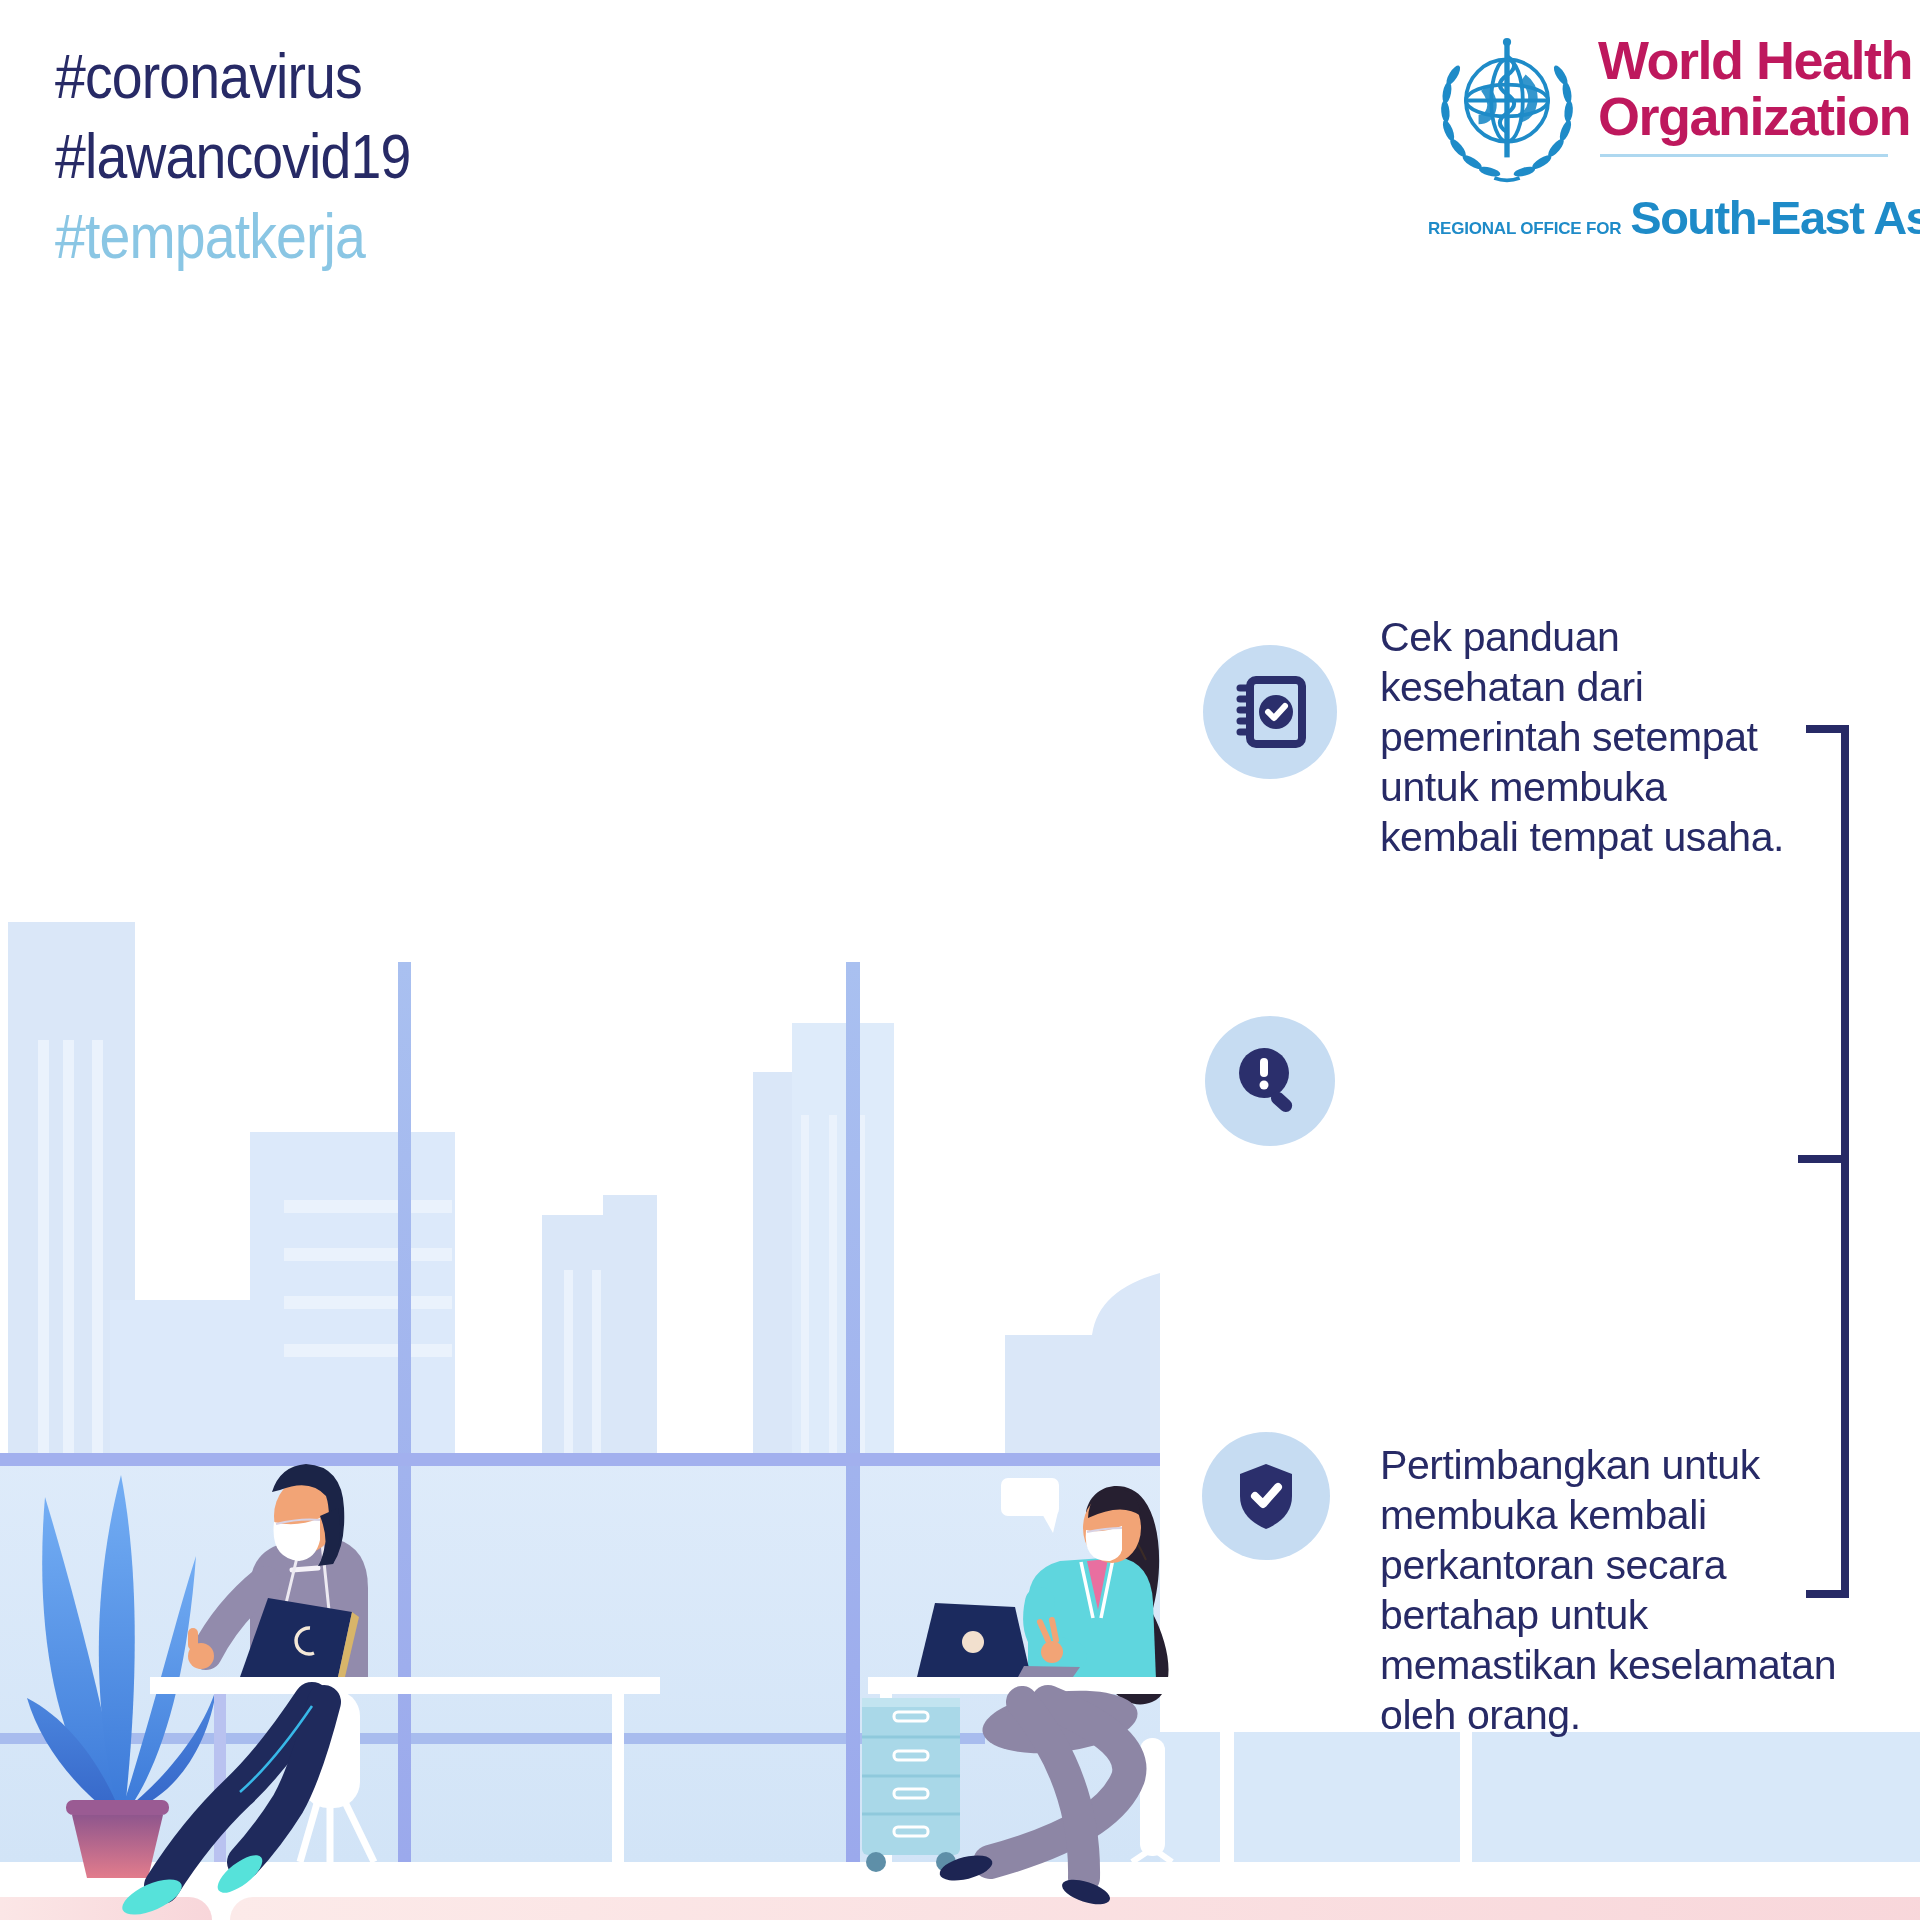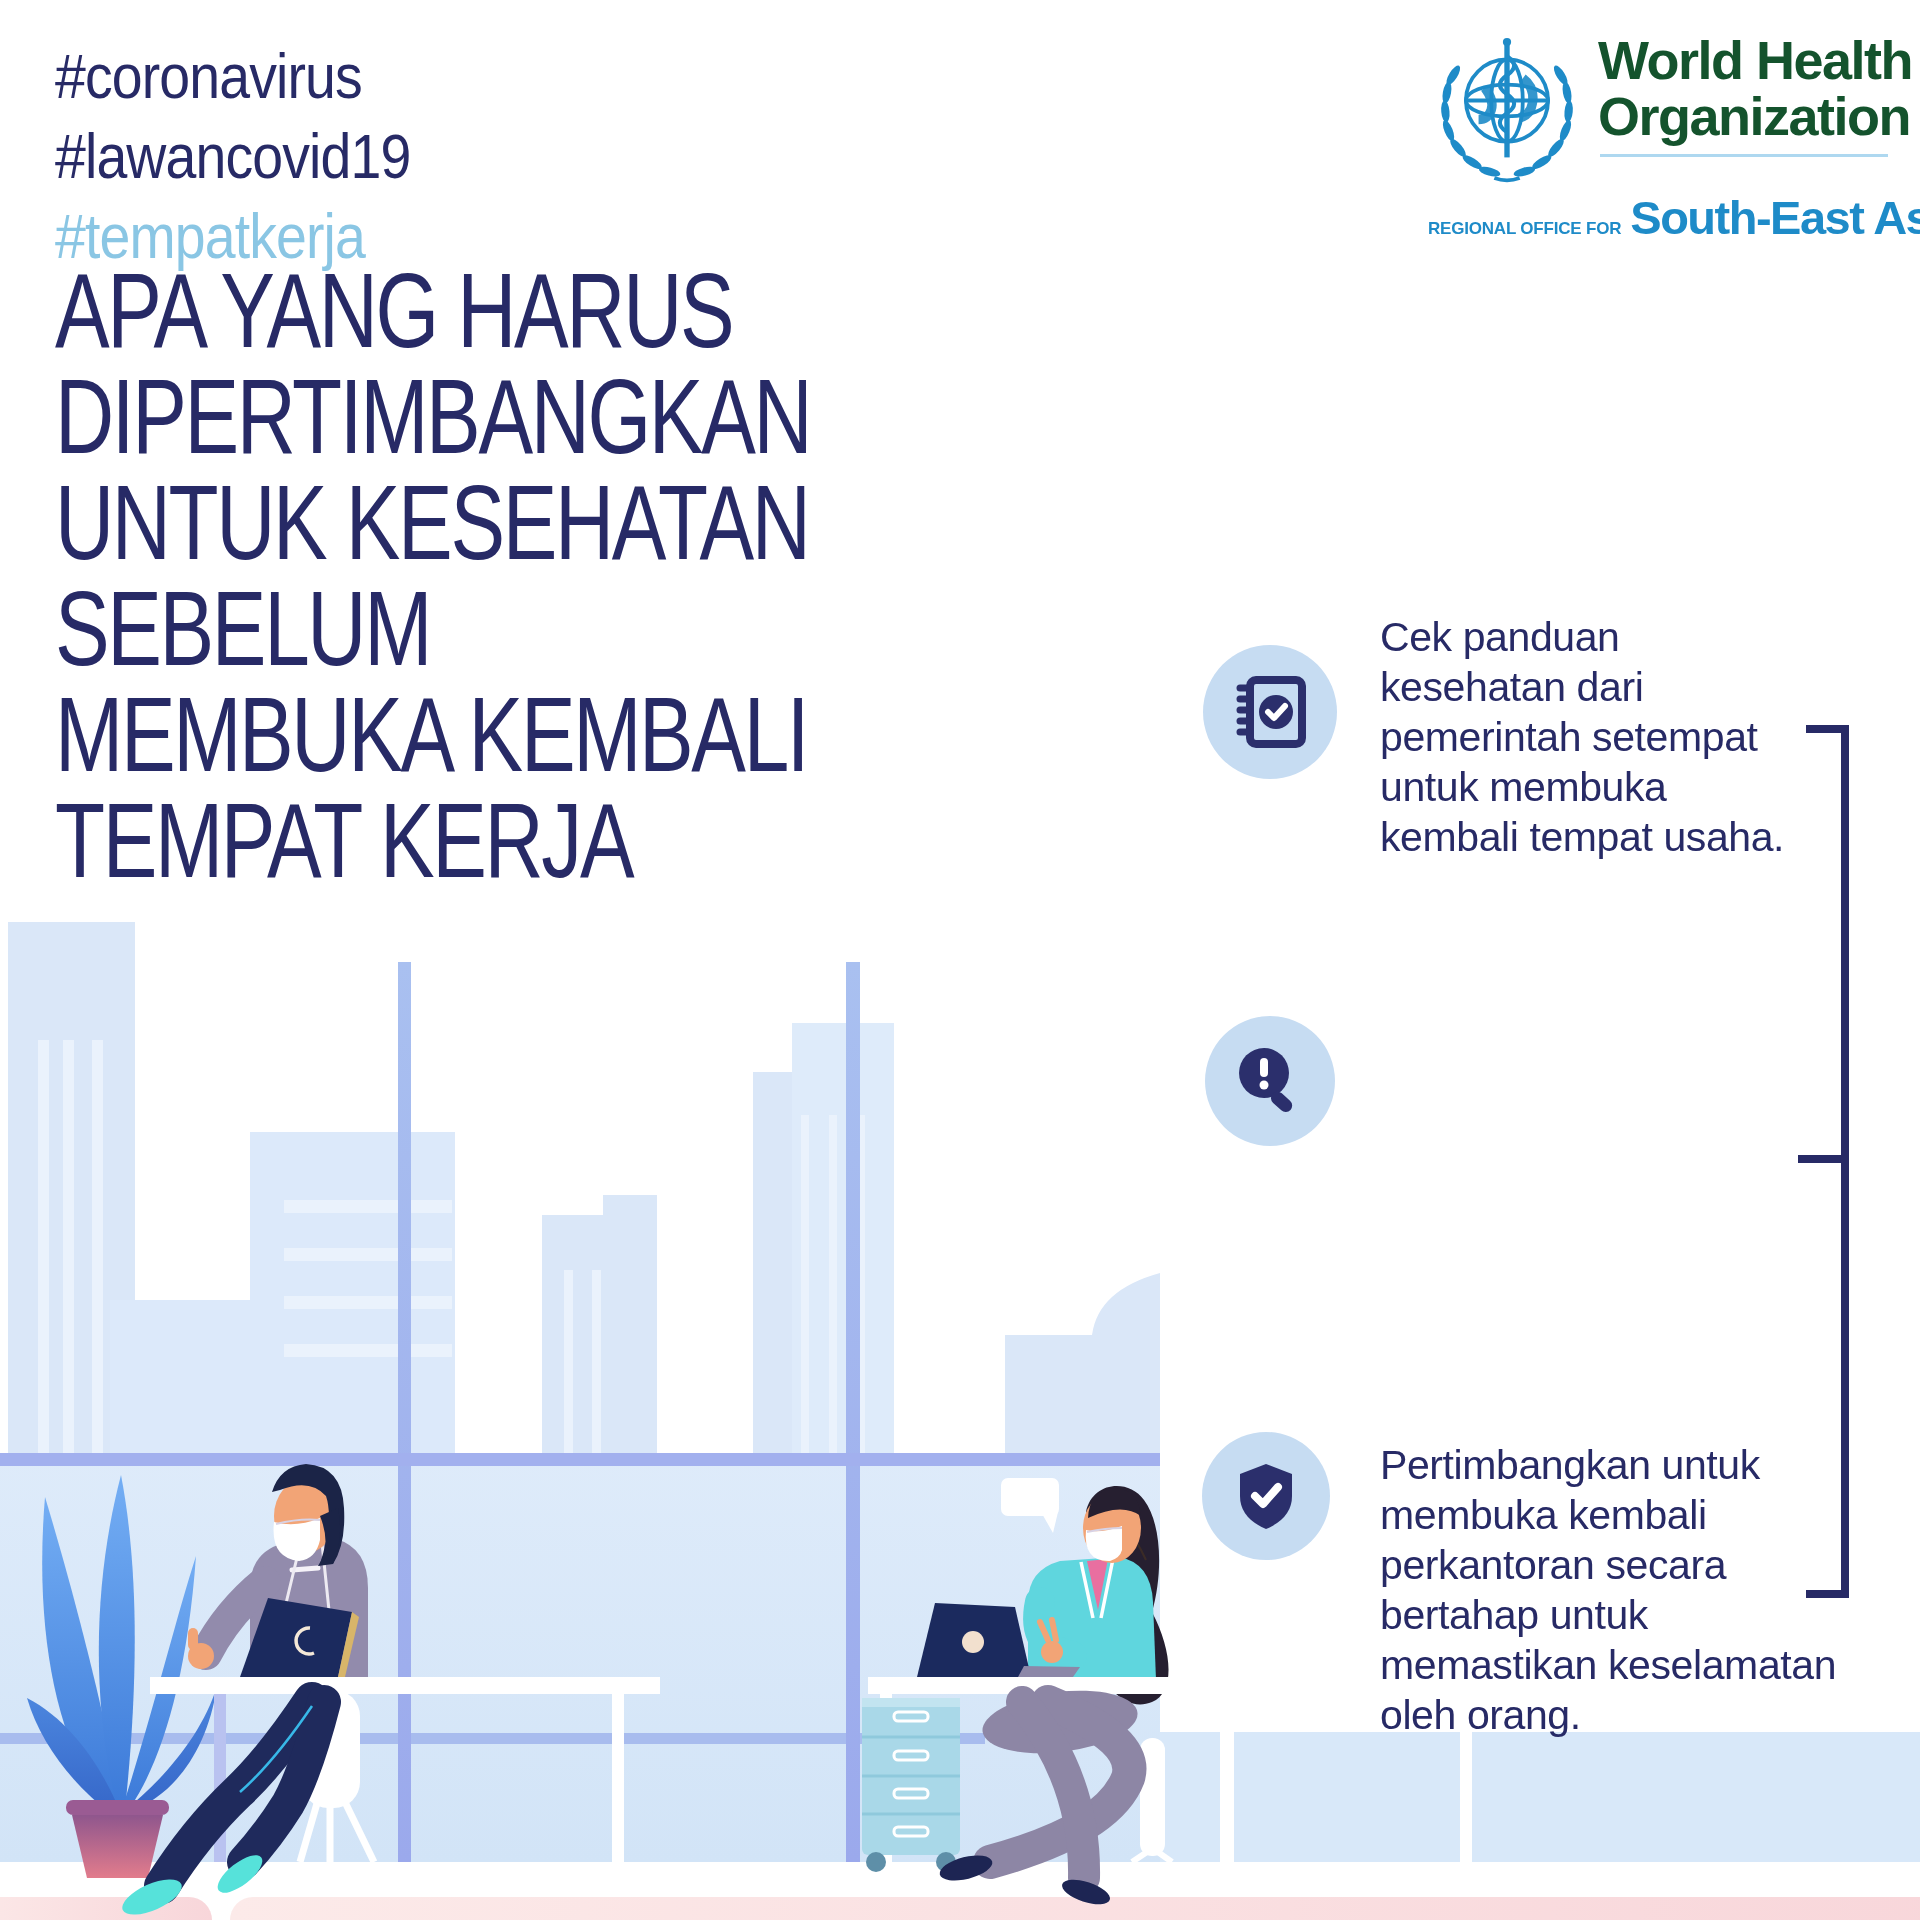--- a/index.html
+++ b/index.html
@@ -10,21 +10,21 @@
   
   #hashtags{position:absolute;left:55px;top:36px;}
   .hashtag{font-size:63px;line-height:80px;font-weight:400;letter-spacing:-1px;
            transform:scaleX(.88);transform-origin:left top;white-space:nowrap;}
   .hashtag.navy{color:#272A66;}
   .hashtag.blue{color:#8AC6E4;}
 
   
   #who-logo{position:absolute;left:1428px;top:30px;width:470px;height:200px;}
   #who-emblem{position:absolute;left:0;top:4px;width:158px;height:152px;}
-  #who-name{position:absolute;left:170px;top:2px;color:#14532d;font-weight:700;
+  #who-name{position:absolute;left:170px;top:2px;color:#be185d;font-weight:700;
             font-size:54px;line-height:56px;letter-spacing:-1.5px;white-space:nowrap;}
   #who-divider{position:absolute;left:172px;top:124px;width:288px;height:3px;background:#AED8F0;}
   #who-region-row{position:absolute;left:0px;top:160px;display:flex;align-items:baseline;gap:9px;white-space:nowrap;}
   #who-office{color:#1E8BC8;font-weight:700;font-size:17px;letter-spacing:-0.2px;}
   #who-region{color:#1E8BC8;font-weight:700;font-size:47px;letter-spacing:-1.5px;}
 
   
   #title{position:absolute;left:55px;top:258px;color:#272A66;}
   .title-line{font-size:105px;line-height:106px;font-weight:400;letter-spacing:-3px;
               transform:scaleX(.78);transform-origin:left top;white-space:nowrap;}
@@ -233,28 +233,20 @@
       <div>World Health</div>
       <div>Organization</div>
     </div>
     <div id="who-divider"></div>
     <div id="who-region-row">
       <span id="who-office">REGIONAL OFFICE FOR</span>
       <span id="who-region">South-East Asia</span>
     </div>
   </div>
 
-  <div id="title">
-    <div class="title-line">APA YANG HARUS</div>
-    <div class="title-line">DIPERTIMBANGKAN</div>
-    <div class="title-line">UNTUK KESEHATAN</div>
-    <div class="title-line">SEBELUM</div>
-    <div class="title-line">MEMBUKA KEMBALI</div>
-    <div class="title-line">TEMPAT KERJA</div>
-  </div>
 
   <div class="item-icon" style="left:1203px;top:645px;width:134px;height:134px;">
     <svg width="84" height="84" viewBox="0 0 84 84">
       <rect x="22" y="10" width="52" height="64" rx="6" fill="none" stroke="#2B2F6C" stroke-width="8"></rect>
       <g stroke="#2B2F6C" stroke-width="7" stroke-linecap="round">
         <line x1="12" y1="18" x2="20" y2="18"></line>
           <line x1="12" y1="29" x2="20" y2="29"></line>
         <line x1="12" y1="40" x2="20" y2="40"></line>
           <line x1="12" y1="51" x2="20" y2="51"></line>
         <line x1="12" y1="62" x2="20" y2="62"></line>

